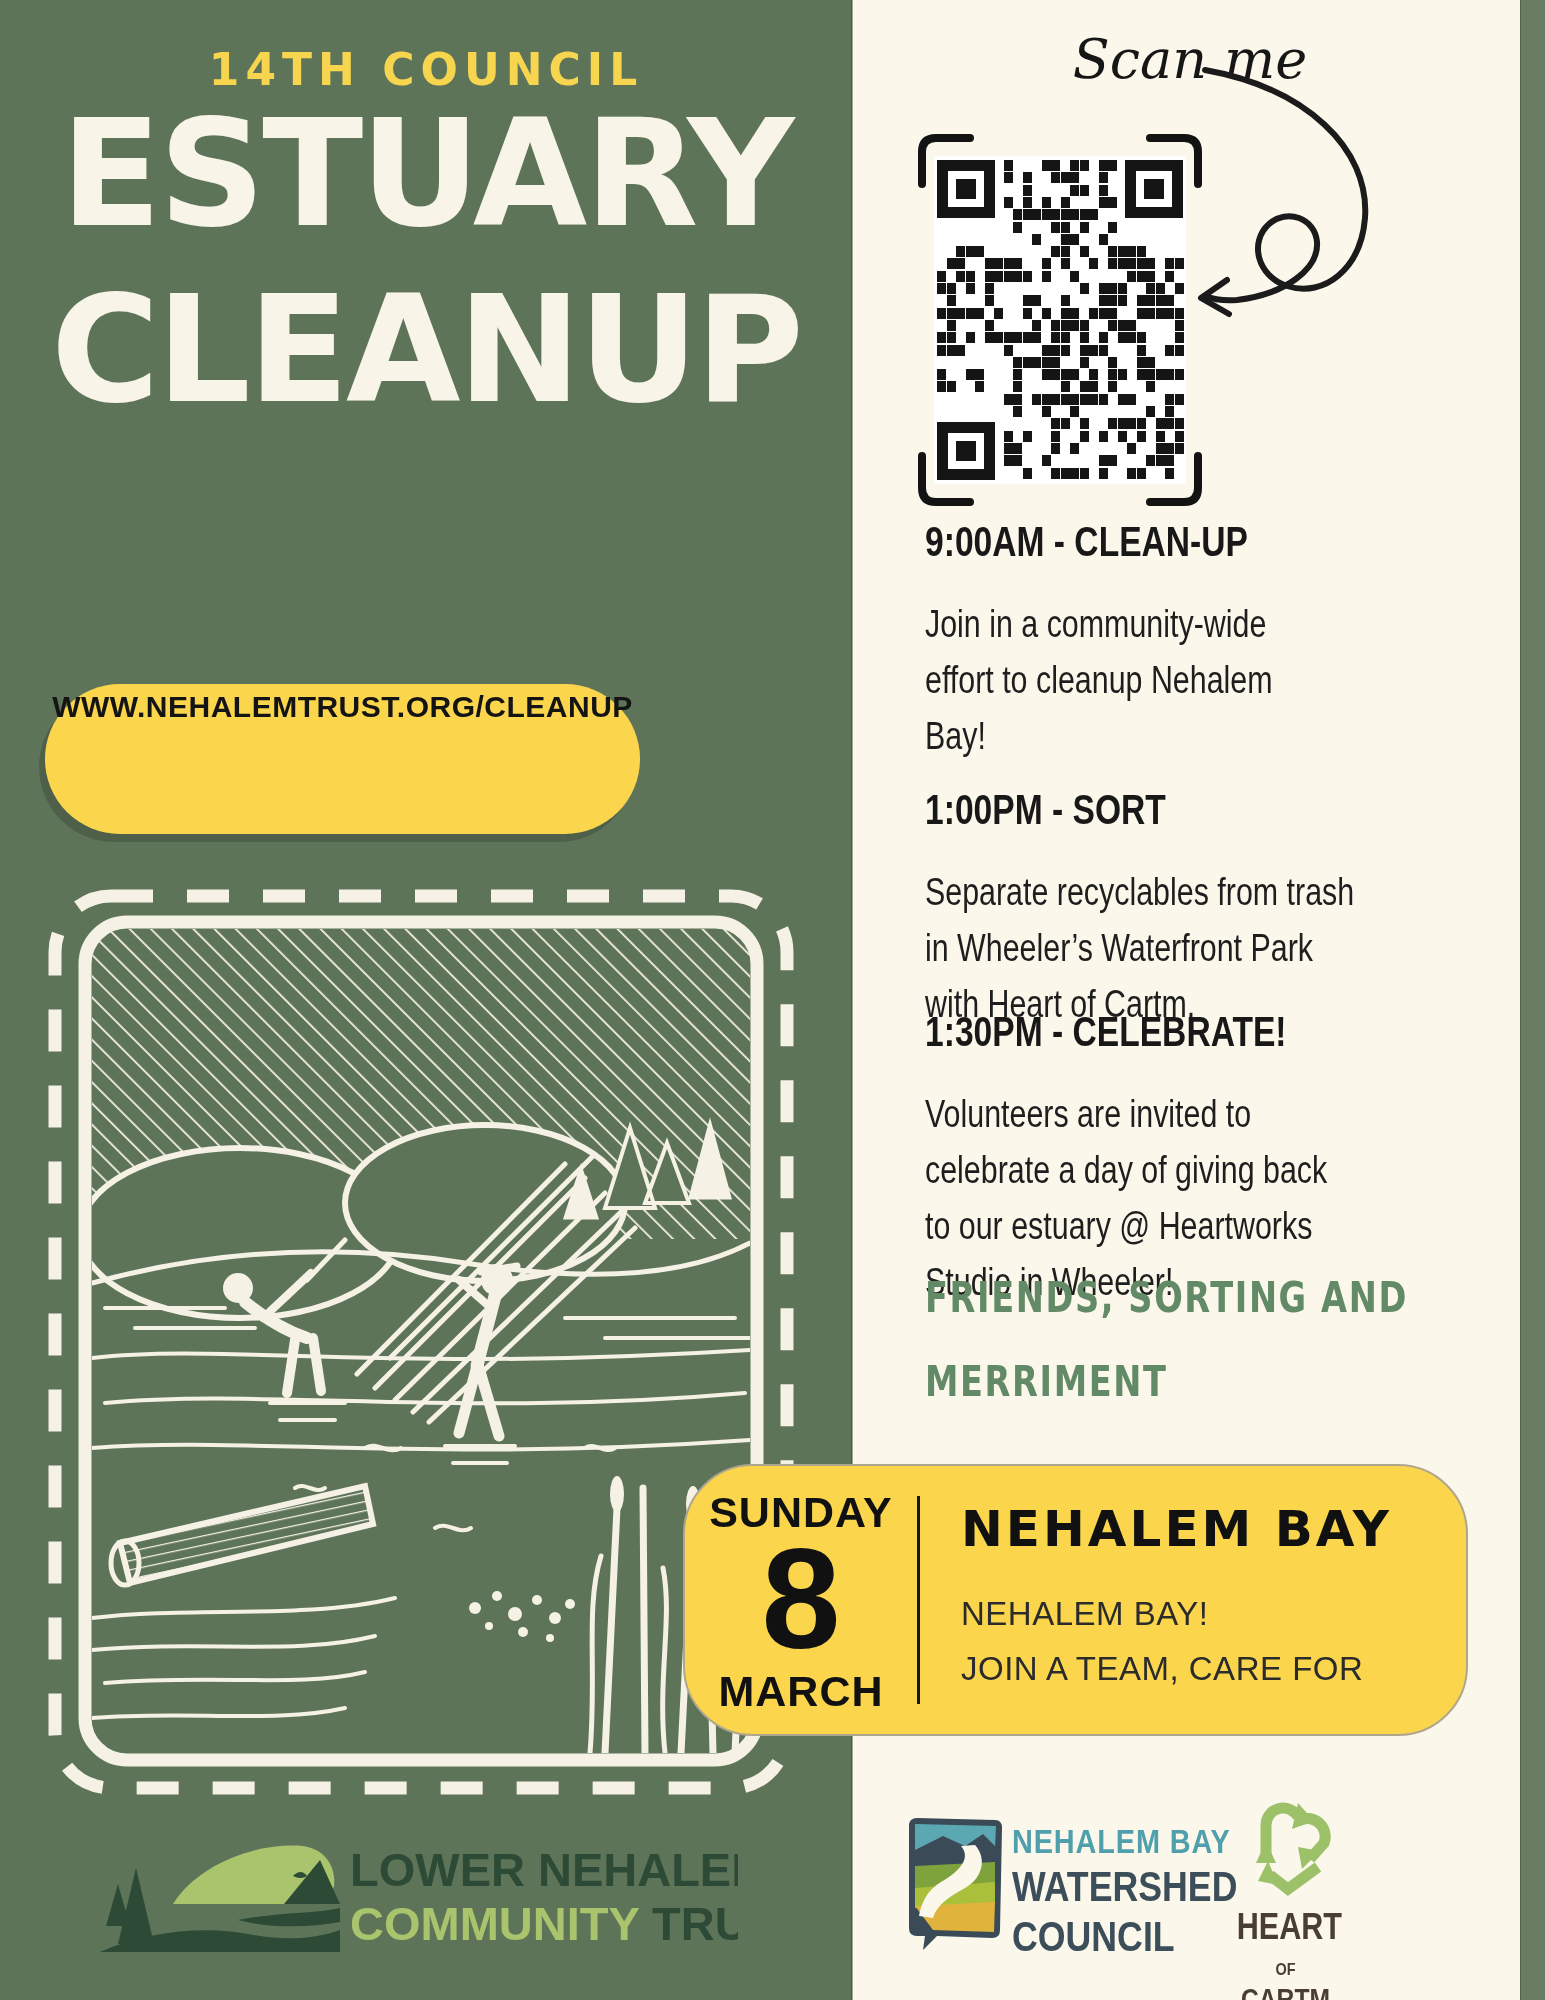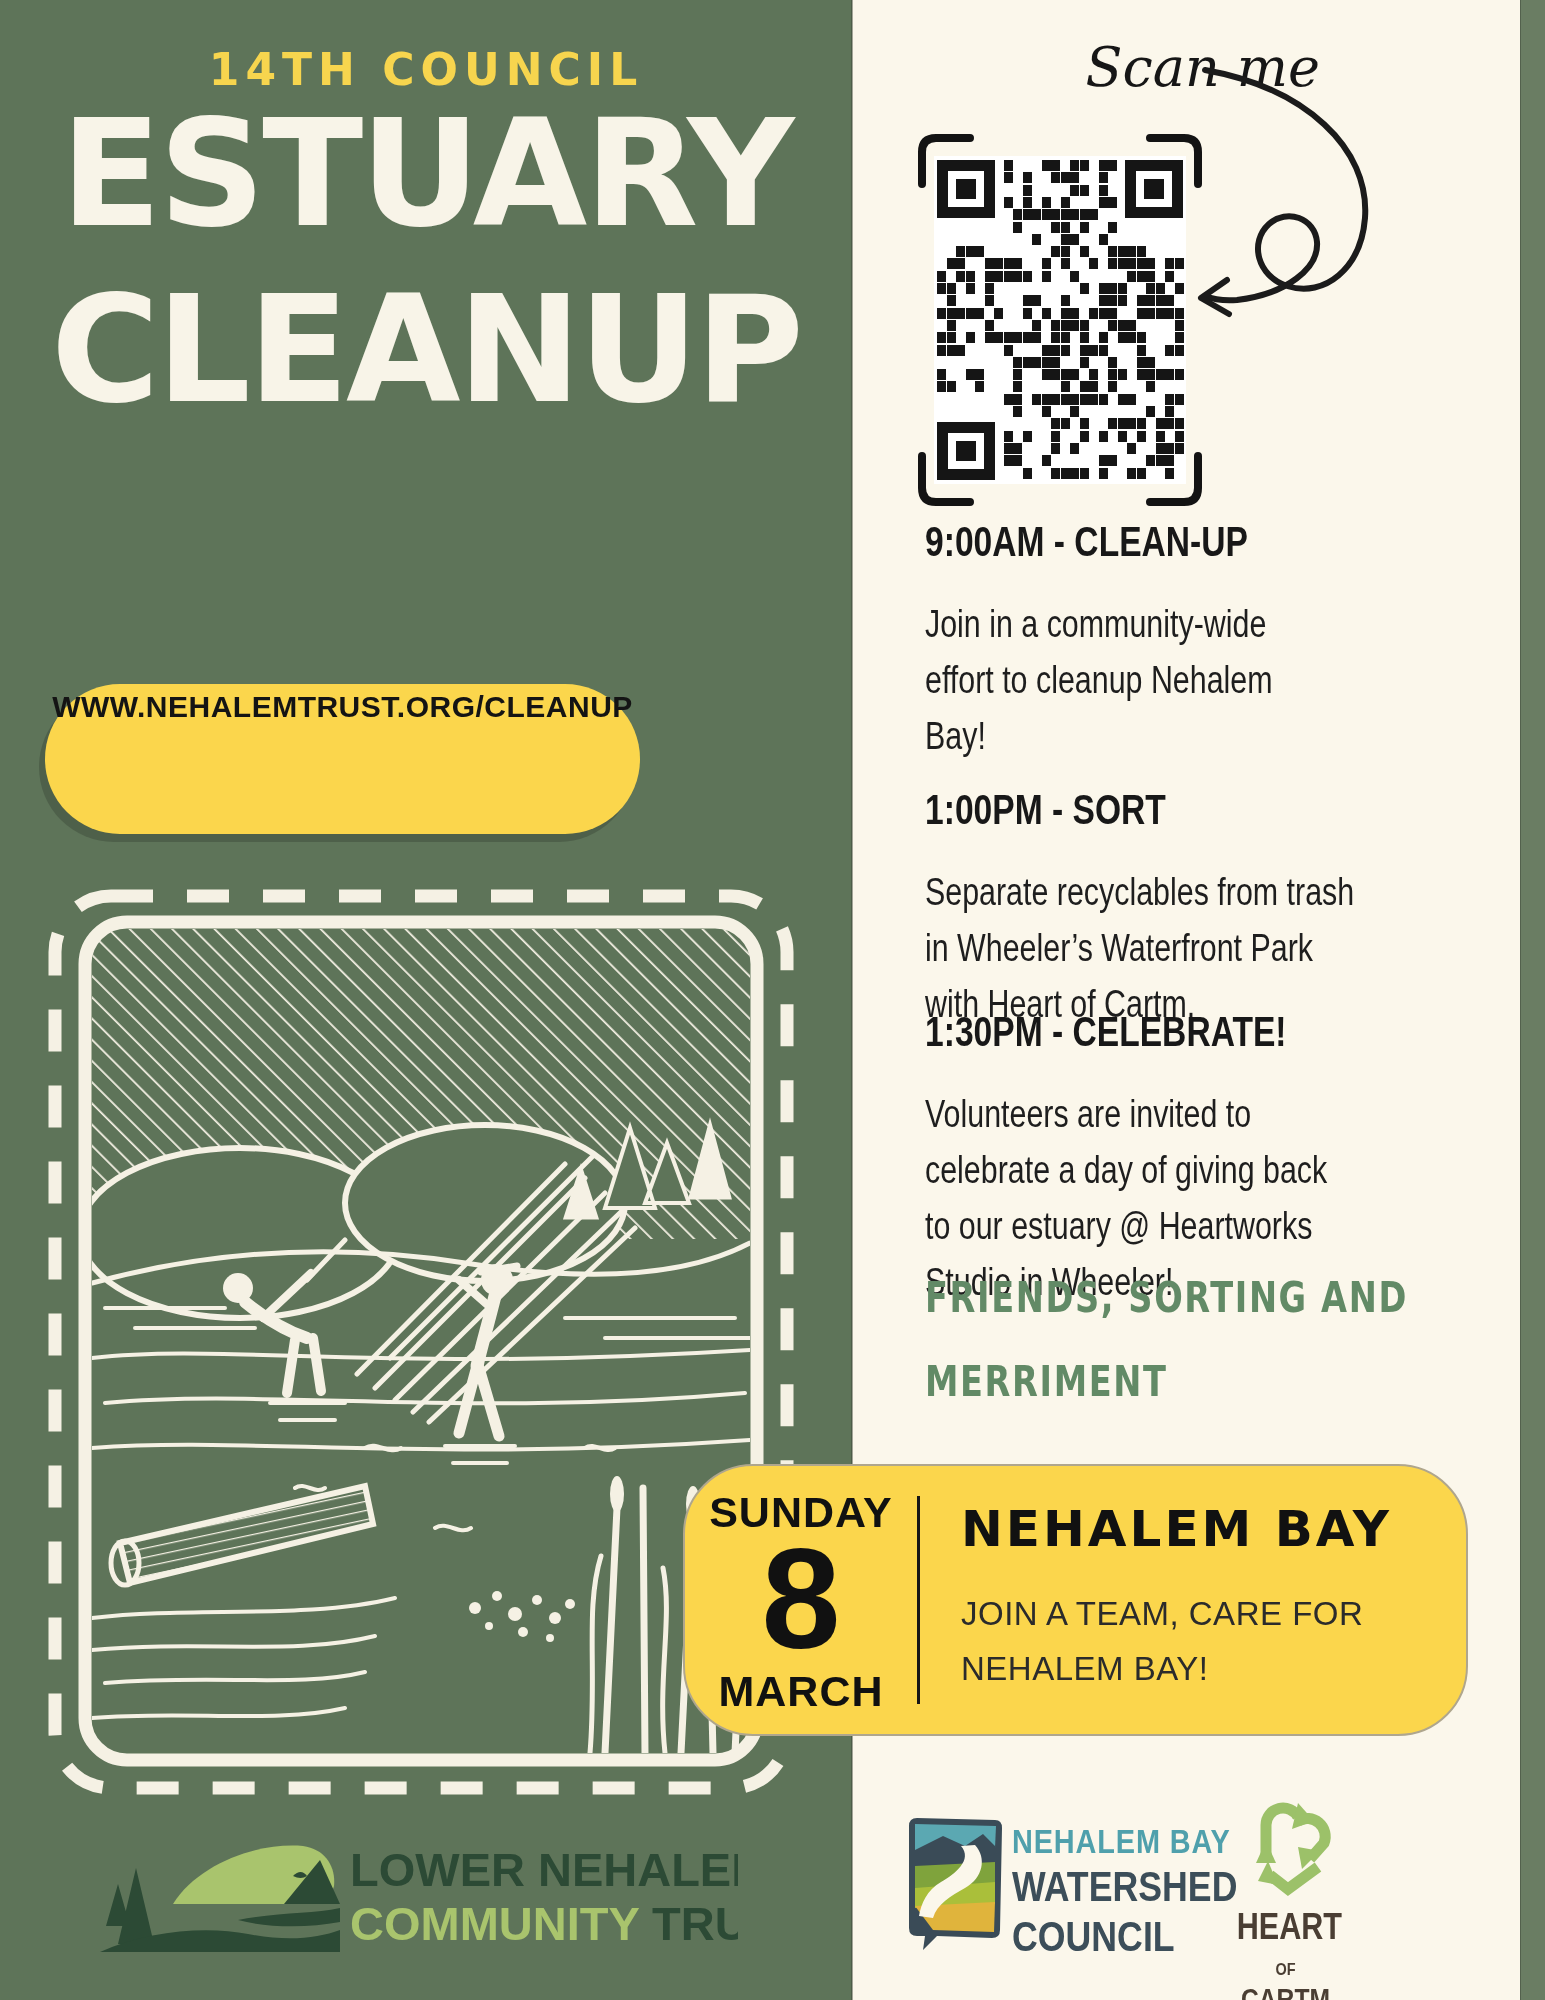--- a/index.html
+++ b/index.html
@@ -14,21 +14,21 @@
            font-weight:800;font-size:44px;letter-spacing:6px;}
   .big-title{position:absolute;left:0;top:86px;width:852px;text-align:center;color:#F8F4E8;
              font-weight:800;font-size:148px;line-height:176px;letter-spacing:-3px;}
   .register-pill{position:absolute;left:45px;top:684px;width:595px;height:150px;border-radius:78px;
                  background:#FBD64C;box-shadow:-6px 8px 0 rgba(50,60,45,.35);text-align:center;color:#141414;}
   .register-label{margin-top:20px;font-weight:800;font-size:46px;letter-spacing:4px;}
   .register-url{margin-top:6px;font-weight:700;font-size:30px;letter-spacing:.5px;}
   
   .stamp{position:absolute;left:45px;top:888px;width:755px;height:912px;}
   
-  .scan-me{position:absolute;left:1060px;top:36px;width:260px;text-align:right;
+  .scan-me{position:absolute;left:1060px;top:28px;width:260px;text-align:center;
            font-family:"DejaVu Serif",serif;font-style:italic;font-size:54px;color:#161616;}
   .arrow-svg{position:absolute;left:1175px;top:58px;width:235px;height:300px;}
   .qr-wrap{position:absolute;left:918px;top:134px;width:284px;height:372px;}
   .qr-bg{position:absolute;left:16px;top:22px;width:252px;height:328px;background:#FFFFFF;}
   .qr-modules{position:absolute;left:19px;top:26px;width:246px;height:320px;}
   .qr-cell{position:absolute;width:9px;height:11px;background:#151515;}
   .finder{position:absolute;width:58px;height:58px;border:11px solid #151515;background:#fff;box-sizing:border-box;}
   .finder::after{content:"";position:absolute;left:8px;top:8px;width:20px;height:20px;background:#151515;}
   .bracket{stroke:#131313;stroke-width:8;fill:none;stroke-linecap:round;}
   .sched-head{position:absolute;left:925px;color:#181818;font-weight:800;font-size:42px;
@@ -487,22 +487,22 @@
   <div class="date-box">
     <div class="date-left">
       <div class="date-day">SUNDAY</div>
       <div class="date-num">8</div>
       <div class="date-month">MARCH</div>
     </div>
     <div class="date-divider"></div>
     <div class="date-right">
       <div class="date-headline hand">NEHALEM BAY</div>
       <div class="date-cta">
+        <div>NEHALEM BAY!</div>
         <div>JOIN A TEAM, CARE FOR</div>
-        <div>NEHALEM BAY!</div>
       </div>
     </div>
   </div>
 
   <svg class="nbwc-logo" viewBox="0 0 420 140" aria-hidden="true">
     <g>
       <path d="M6 14 Q6 6 14 6 L92 8 Q99 8 99 16 L97 118 Q97 126 89 126 L34 124 L20 138 L22 124 L14 124 Q6 124 6 116 Z" fill="#3A4B57"></path>
       <path d="M12 12 L93 14 L92 36 L12 40 Z" fill="#5BA8B2"></path>
       <path d="M12 38 L40 24 L62 34 L80 22 L92 34 L92 52 L12 56 Z" fill="#3A4B57"></path>
       <path d="M12 54 L92 50 L92 72 L12 78 Z" fill="#7FA33C"></path>

